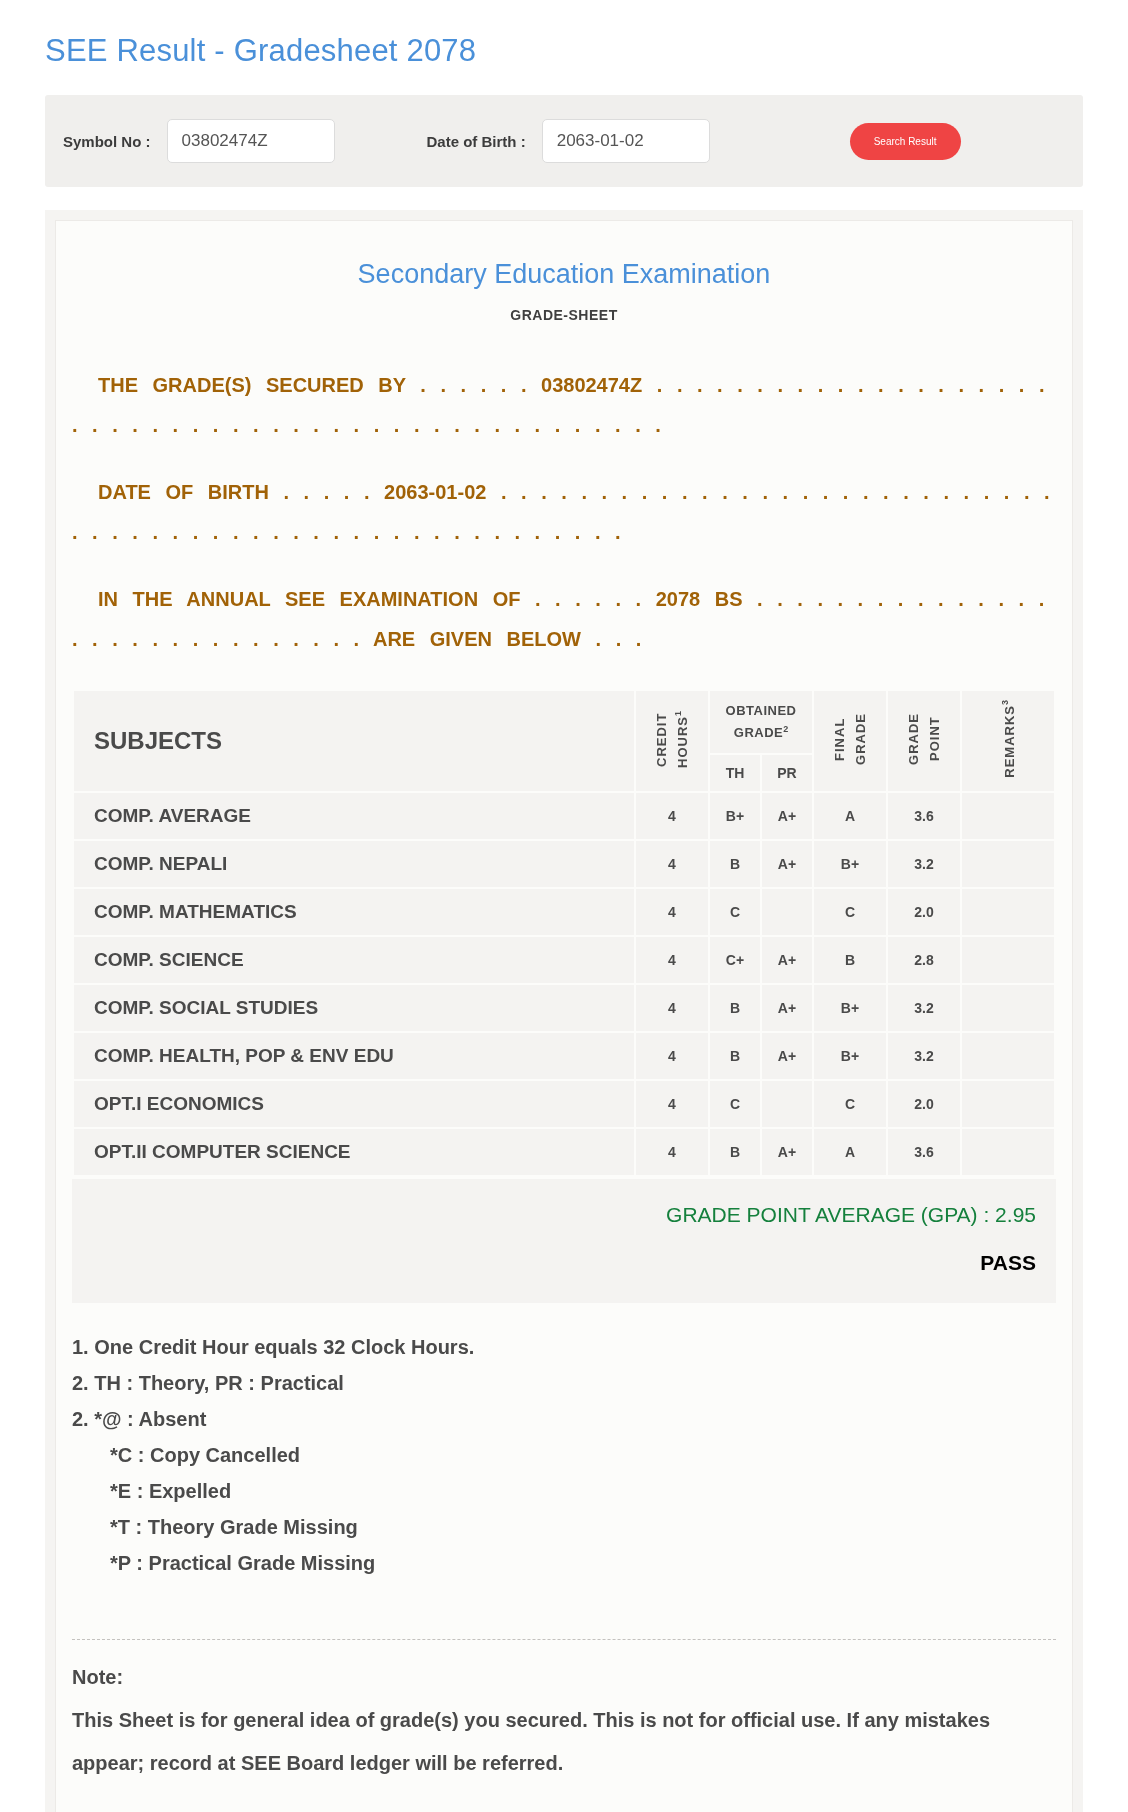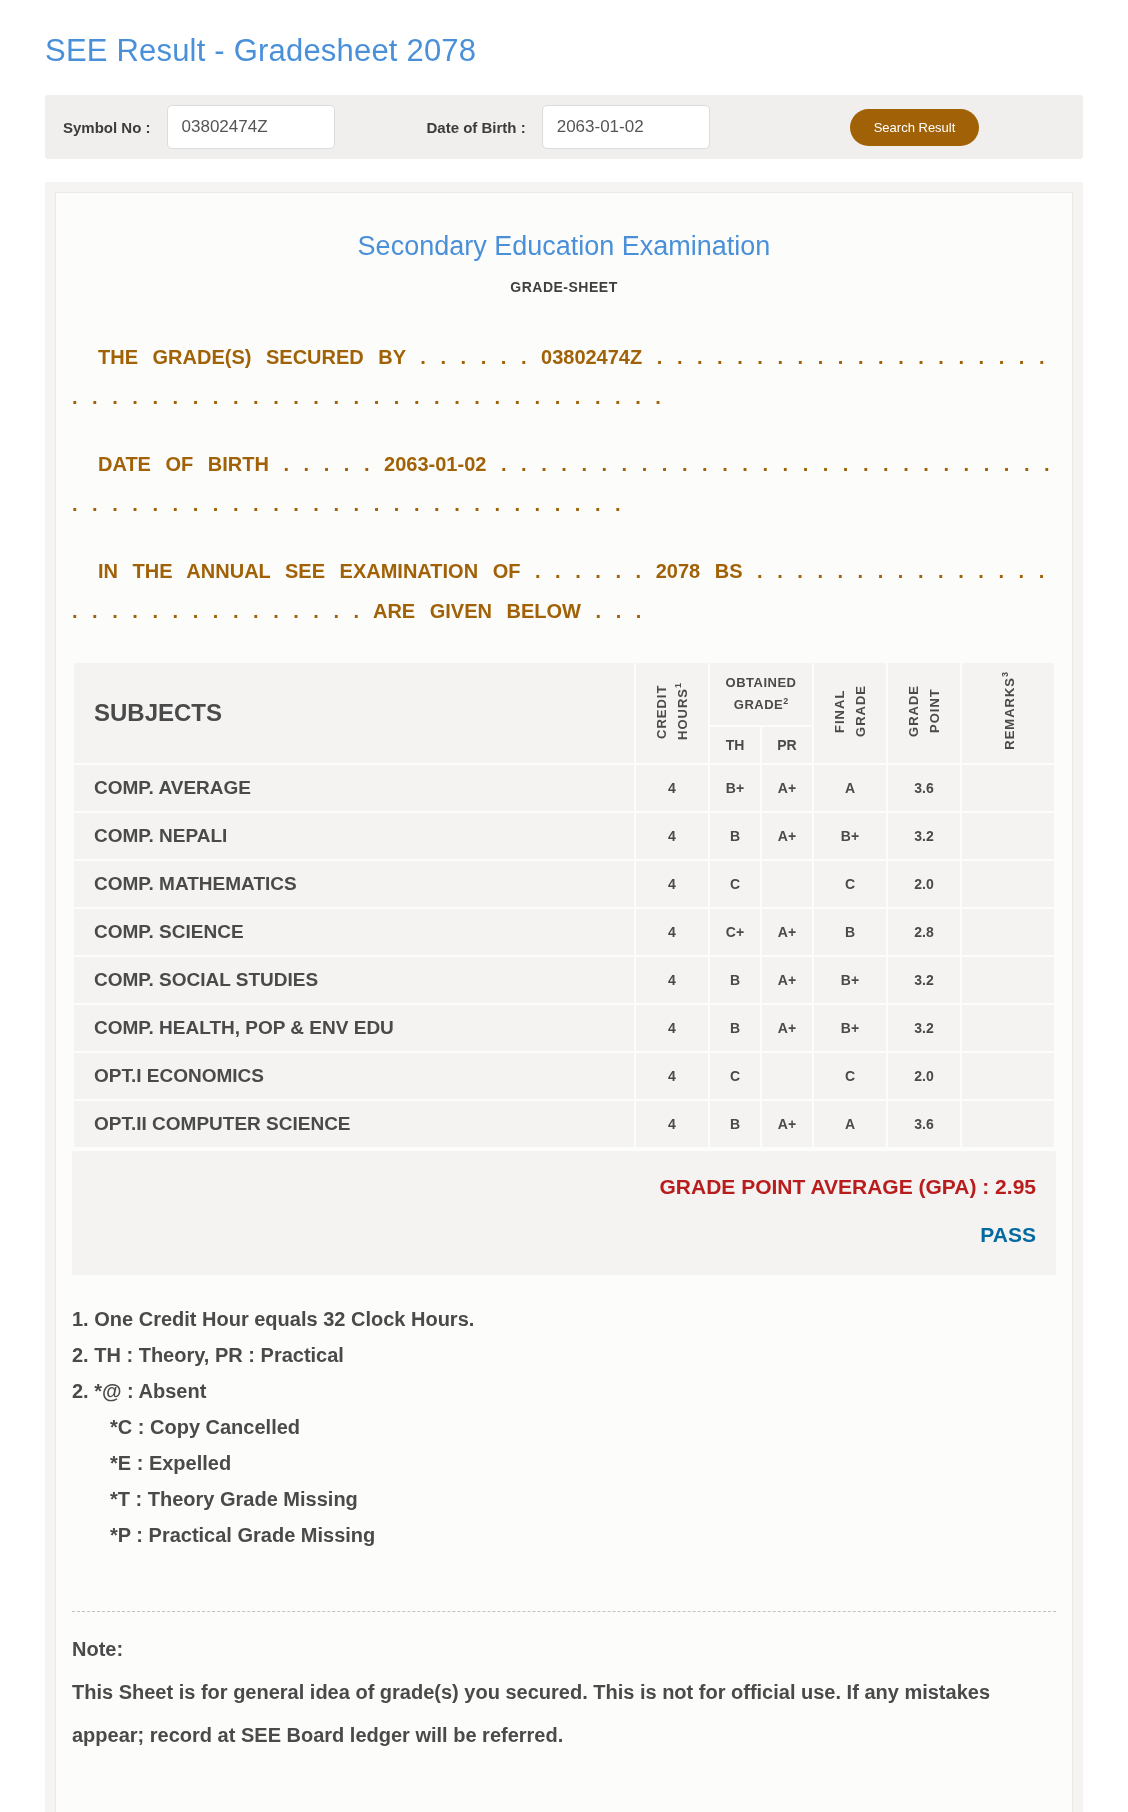--- a/index.html
+++ b/index.html
@@ -20,21 +20,21 @@
     letter-spacing:0.2px;
   }
 
   
   .search-bar {
     background:#f0efed;
     border-radius:3px;
     padding:14px 18px;
     display:flex;
     align-items:center;
-    height:64px;
+    height:92px;
   }
   .search-bar label {
     font-size:15px;
     font-weight:bold;
     color:#3c3c3c;
     white-space:nowrap;
   }
   .search-bar input {
     width:168px;
     height:44px;
@@ -46,23 +46,23 @@
     background:#ffffff;
     font-family:"Liberation Sans", sans-serif;
     outline:none;
   }
   .lbl-symbol { margin-right:16px; }
   .lbl-dob   { margin-left:92px; margin-right:16px; }
   .search-btn {
     margin-left:140px;
     height:37px;
     padding:0 24px;
-    background:#a16207;
+    background:#ef4444;
     color:#ffffff;
-    font-size:13px;
+    font-size:10px;
     border:none;
     border-radius:19px;
     cursor:pointer;
     font-family:"Liberation Sans", sans-serif;
   }
 
   
   .result-wrap {
     margin-top:23px;
     background:#f5f4f2;
@@ -154,22 +154,22 @@
     font-size:19px;
   }
 
   
   .gpa-band {
     margin-top:2px;
     background:#f4f3f1;
     text-align:right;
     padding:24px 20px 28px 20px;
   }
-  .gpa-line  { font-size:21px; font-weight:bold; color:#b91c1c; }
-  .pass-line { font-size:21px; font-weight:bold; color:#0369a1; margin-top:24px; }
+  .gpa-line  { font-size:21px; font-weight:normal; color:#15803d; }
+  .pass-line { font-size:21px; font-weight:bold; color:#000000; margin-top:24px; }
 
   
   .footnotes { margin-top:26px; font-size:20px; font-weight:bold; color:#4a4a4a; }
   .footnotes .fn-line { line-height:36px; }
   .footnotes .sub { padding-left:38px; }
 
   
   .note-divider {
     border:none;
     border-top:1px dashed #c4c2bf;

